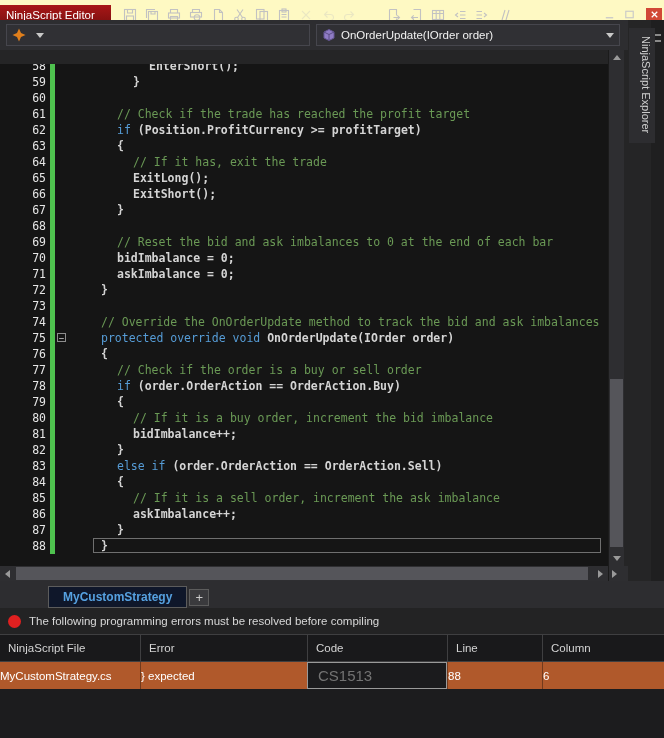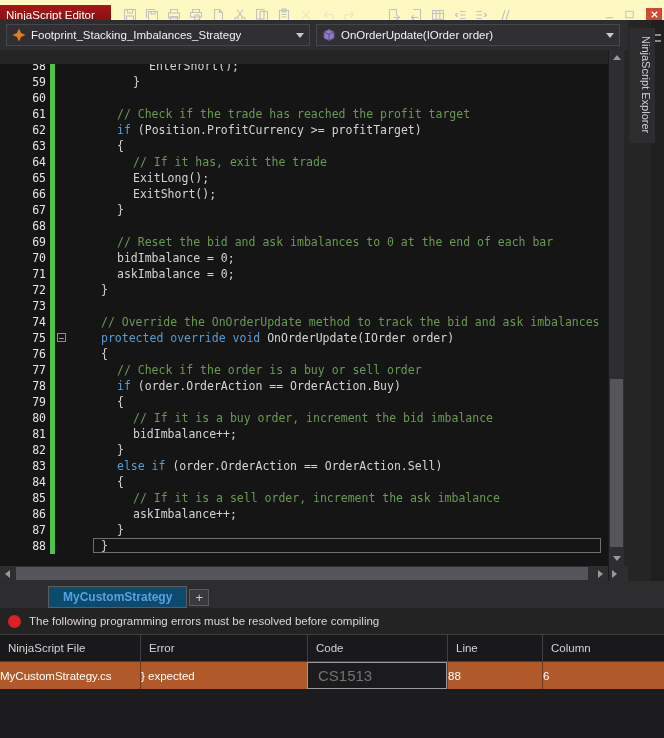--- a/index.html
+++ b/index.html
@@ -37,21 +37,21 @@
         font-size:11.5px;line-height:16px;}
   .line{height:16px;display:flex;white-space:pre;}
   .ln{width:46px;text-align:right;color:#e6e6e6;flex:none;}
   .chbar{width:5px;margin-left:4px;background:var(--bar);flex:none;}
   .fold{width:14px;flex:none;position:relative;}
   .foldbox{position:absolute;left:2px;top:3px;width:9px;height:9px;border:1px solid #8d8d8d;
            background:#151515;color:#cfcfcf;font-size:9px;line-height:8px;text-align:center;box-sizing:border-box;}
   .txt{color:#d4d4d4;}
   .txt .k{color:var(--kw);}
   .txt .c{color:var(--cm);}
-  .txt .p{color:#d4d4d4;}
+  .txt .p{color:#d4d4d4;font-weight:bold;}
   .curline{position:absolute;left:93px;width:508px;height:15px;border:1px solid #6f6f6f;box-sizing:border-box;}
 
   
   .vscroll{position:absolute;left:608px;top:50px;width:16px;height:516px;background:#2e2e31;
            border-left:1px solid #1b1b1b;box-sizing:border-box;}
   .sarrow{position:absolute;left:0;width:15px;height:15px;display:flex;align-items:center;justify-content:center;background:#2e2e31;}
   .sarrow.up{top:0;} .sarrow.down{bottom:0;}
   .tri-up{width:0;height:0;border-left:4px solid transparent;border-right:4px solid transparent;border-bottom:5px solid #9a9a9a;}
   .tri-down{width:0;height:0;border-left:4px solid transparent;border-right:4px solid transparent;border-top:5px solid #9a9a9a;}
   .tri-left{width:0;height:0;border-top:4px solid transparent;border-bottom:4px solid transparent;border-right:5px solid #9a9a9a;}
@@ -68,21 +68,21 @@
   .rightpanel{position:absolute;left:628px;top:20px;width:36px;height:561px;background:#252526;}
   .vtab{position:absolute;left:1px;top:8px;width:20px;background:#2d2d30;color:#d0d0d0;font-size:11px;
         writing-mode:vertical-rl;padding:8px 3px 10px 3px;white-space:nowrap;}
   .rstrip{position:absolute;right:0;top:0;width:13px;height:100%;background:#1f1f20;}
   .grip{display:block;width:7px;height:2px;background:#8a8a8a;margin:4px auto 0 auto;}
   .grip:first-child{margin-top:14px;}
 
   
   .tabstrip{position:absolute;top:581px;left:0;width:664px;height:27px;background:#2d2d30;
             display:flex;align-items:flex-end;}
-  .tab{margin-left:48px;height:22px;min-width:112px;padding:0 14px;background:#0c4a6e;
+  .tab{margin-left:48px;height:22px;min-width:112px;padding:0 14px;background:#0f172a;
        border:1px solid #5c5c5c;box-sizing:border-box;display:flex;align-items:center;justify-content:center;
        color:var(--tab-accent);font-size:12px;font-weight:bold;}
   .addtab{margin-left:2px;margin-bottom:2px;width:20px;height:17px;background:#3a3a3d;border:1px solid #5c5c5c;
           box-sizing:border-box;color:#cccccc;font-size:13px;display:flex;align-items:center;justify-content:center;}
 
   
   .banner{position:absolute;top:608px;left:0;width:664px;height:26px;background:#232324;
           display:flex;align-items:center;}
   .dot{width:13px;height:13px;border-radius:50%;background:var(--dot);margin-left:8px;flex:none;}
   .btext{margin-left:8px;color:#d8d8d8;font-size:11.5px;}
@@ -239,21 +239,20 @@
     </div>
   </div>
 
   <div class="ddrow">
     <div class="dropdown">
       <span class="ddicon">
           <svg viewBox="0 0 14 14" width="14" height="14">
             <path d="M7 .5L9 5l4.5 2L9 9l-2 4.5L5 9 .5 7 5 5z" fill="#e07f1c"></path>
           </svg>
         </span>
-      <span class="ddlabel">Footprint_Stacking_Imbalances_Strategy</span>
       <span class="ddarrow">
           <i></i>
         </span>
     </div>
     <div class="dropdown">
       <span class="ddicon">
           <svg viewBox="0 0 14 14" width="14" height="14">
             <path d="M7 1.5l5 2.5v6L7 12.5 2 10V4z" fill="#8f7cc4" stroke="#655694" stroke-width="1"></path>
             <path d="M2 4l5 2.5 5-2.5M7 6.5v6" fill="none" stroke="#4e4375" stroke-width=".8"></path>
           </svg>

